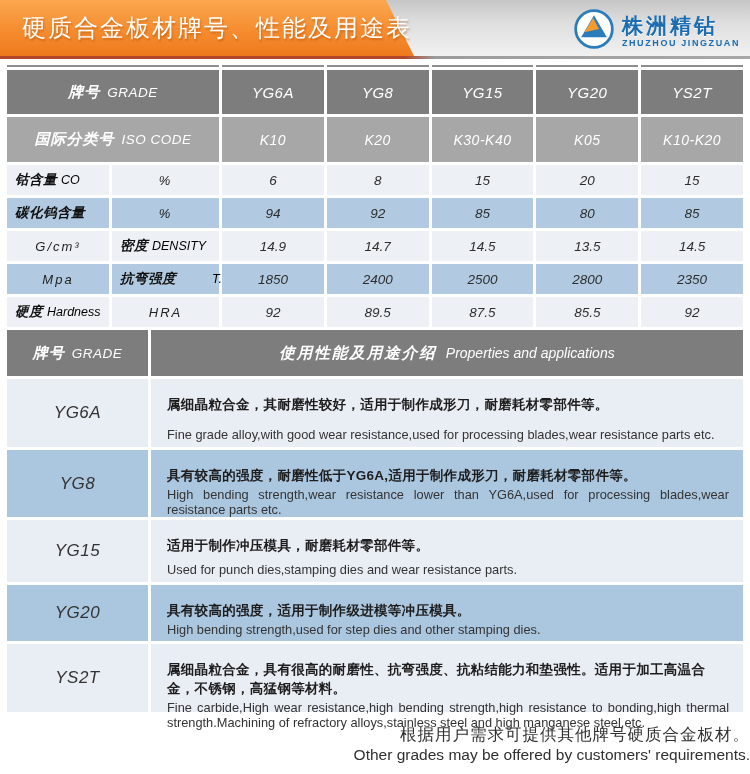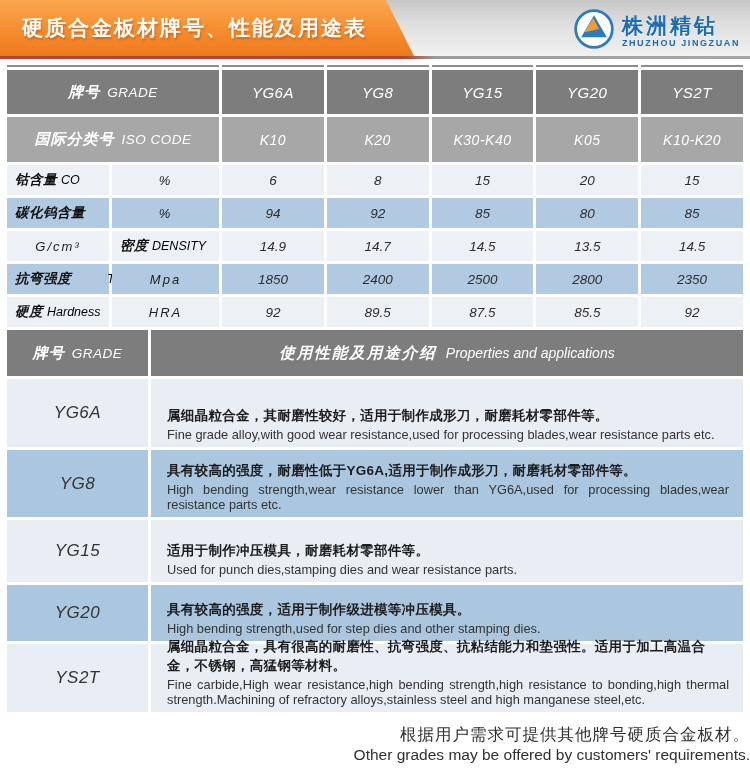--- a/index.html
+++ b/index.html
@@ -5,21 +5,21 @@
   * { margin:0; padding:0; box-sizing:border-box; }
   html,body { width:750px; background:#fff; font-family:"Liberation Sans","DejaVu Sans",sans-serif; }
   body { height:774px; overflow:hidden; }
 
   
   .banner { position:relative; height:56px; background:linear-gradient(180deg,#c6c6c6 0%,#dedede 40%,#f1f1f1 100%); }
   .banner-ribbon { position:absolute; left:0; top:0; width:420px; height:100%;
     background:linear-gradient(180deg,#fba74f 0%,#f68c2f 55%,#ee7a1d 100%);
     clip-path:polygon(0 0, 386px 0, 414px 100%, 0 100%); }
   .banner-title { position:absolute; left:22px; top:50%; transform:translateY(-50%);
-    color:#fff; font-size:21px; font-weight:bold; letter-spacing:2px;
+    color:#fff; font-size:24px; font-weight:normal; letter-spacing:2px;
     text-shadow:1px 2px 2px rgba(160,70,0,.45); white-space:nowrap; }
   .accent-line { height:3px; width:750px;
     background:linear-gradient(90deg,#b2452a 0%,#b2452a 54%,#9c9c9c 58%,#a8a8a8 100%); }
 
   .logo { position:absolute; right:10px; top:7px; display:flex; align-items:center; gap:6px; }
   .logo-text { display:flex; flex-direction:column; align-items:flex-start; }
   .logo-name { color:#1b6cb0; font-size:21px; font-weight:bold; letter-spacing:3px; line-height:24px;
     text-shadow:0 1px 0 #fff; }
   .logo-sub { color:#1b6cb0; font-size:9px; font-weight:bold; letter-spacing:1.6px; line-height:11px; }
 
@@ -48,22 +48,22 @@
 
   .prop-label { justify-content:flex-start; padding-left:8px; text-align:left; white-space:nowrap; }
   .prop-zh { font-size:13.5px; font-weight:bold; color:#111; letter-spacing:.5px; }
   .prop-en { font-size:12.5px; color:#000000; margin-left:4px; }
   .unit { font-size:13px; color:#222; letter-spacing:2px; }
   .val  { font-size:13.5px; color:#2e2e2e; }
 
   .desc-hdr-zh { font-size:15.5px; font-weight:bold; letter-spacing:2px; }
   .desc-hdr-en { font-size:14px; margin-left:9px; }
   .dgrade { font-size:17px; color:#333; letter-spacing:.5px; }
-  .dtext { display:flex; flex-direction:column; justify-content:flex-end;
-           align-items:stretch; padding:4px 14px 4px 16px; text-align:left; }
+  .dtext { display:flex; flex-direction:column; justify-content:space-between;
+           align-items:stretch; padding:16px 14px 4px 16px; text-align:left; }
   .dzh { font-size:13.5px; font-weight:bold; color:#1d1d1d; line-height:1.42; letter-spacing:.3px; }
   .den { font-size:12.8px; color:#333; line-height:1.16; text-align:justify; margin-top:3px; }
 
   
   .footer { margin-top:11px; text-align:right; color:#303030; }
   .footer-zh { font-size:16.5px; letter-spacing:1px; line-height:22px; }
   .footer-en { font-size:15.5px; line-height:20px; }
 </style>
 </head>
 <body>
@@ -144,25 +144,25 @@
     <div class="cell rowlight prop-label">
       <span class="prop-zh">密度</span>
       <span class="prop-en">DENSITY</span>
     </div>
     <div class="cell rowlight val">14.9</div>
     <div class="cell rowlight val">14.7</div>
     <div class="cell rowlight val">14.5</div>
     <div class="cell rowlight val">13.5</div>
     <div class="cell rowlight val">14.5</div>
 
+    <div class="cell rowblue unit">Mpa</div>
     <div class="cell rowblue prop-label">
       <span class="prop-zh">抗弯强度</span>
       <span class="prop-en">T.R.S</span>
     </div>
-    <div class="cell rowblue unit">Mpa</div>
     <div class="cell rowblue val">1850</div>
     <div class="cell rowblue val">2400</div>
     <div class="cell rowblue val">2500</div>
     <div class="cell rowblue val">2800</div>
     <div class="cell rowblue val">2350</div>
 
     <div class="cell rowlight prop-label">
       <span class="prop-zh">硬度</span>
       <span class="prop-en">Hardness</span>
     </div>

